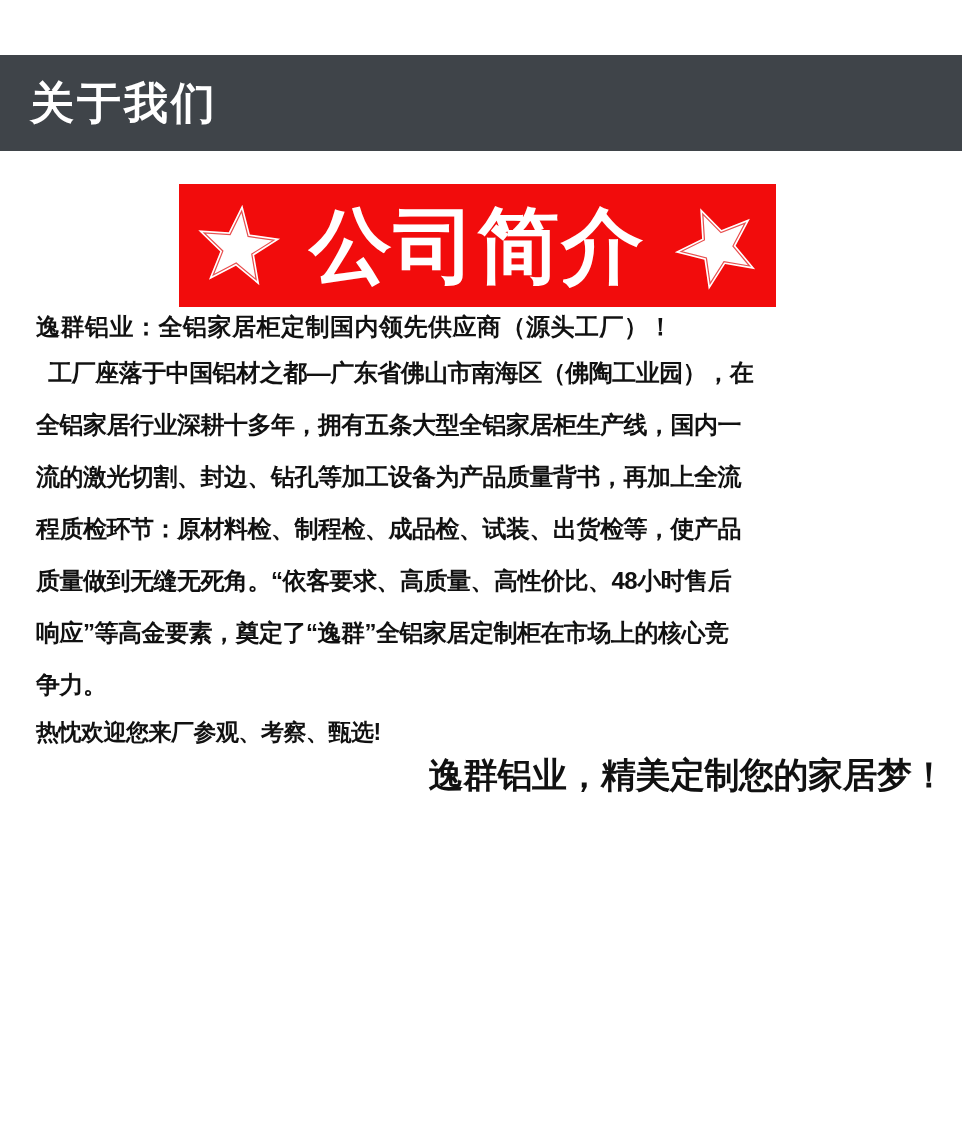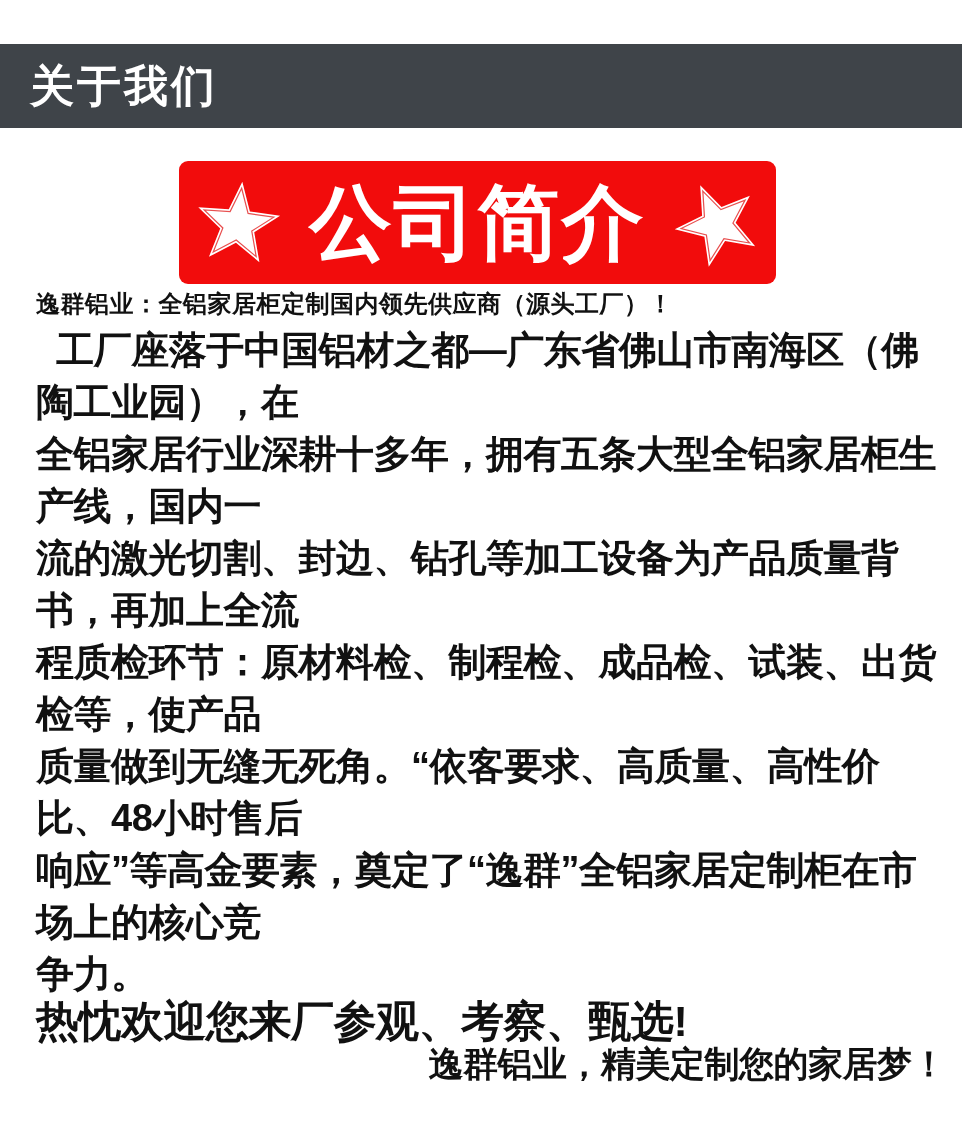--- a/index.html
+++ b/index.html
@@ -8,22 +8,22 @@
     width: 962px;
     height: 1140px;
     background: #ffffff;
     font-family: "Liberation Sans", "DejaVu Sans", sans-serif;
     font-weight: bold;
     color: #111111;
     overflow: hidden;
   }
 
   .topbar {
-    margin-top: 44px;
-    height: 84px;
+    margin-top: 55px;
+    height: 96px;
     width: 100%;
     background: var(--bar-bg, #3f4449);
     display: flex;
     align-items: center;
     padding-left: 30px;
   }
   .topbar .section-title {
     margin: 0;
     color: #ffffff;
     font-size: 44px;
@@ -33,21 +33,20 @@
 
   .banner {
     margin: 33px 0 0 179px;
     width: 597px;
     height: 123px;
     background: var(--accent-red, #f20c0c);
     display: flex;
     align-items: center;
     justify-content: space-between;
     padding: 0 14px;
-    border-radius: 9px;
   }
   .banner .banner-title {
     margin: 0;
     color: #ffffff;
     font-size: 82px;
     line-height: 1;
     font-weight: bold;
     letter-spacing: 2px;
     white-space: nowrap;
   }
@@ -71,37 +70,37 @@
   .products-line {
     margin-top: 13px;
     font-size: 31px;
     line-height: 50px;
     letter-spacing: -0.5px;
     white-space: pre-wrap;
   }
 
   .description-paragraph {
     margin-top: 47px;
-    font-size: 38px;
+    font-size: 24px;
     line-height: 52px;
     letter-spacing: -0.5px;
     white-space: pre-wrap;
   }
 
   .promo-line {
     margin: 4px 0 0 -6px;
     font-size: 33px;
     line-height: 42px;
     letter-spacing: -1px;
     white-space: nowrap;
   }
 
   .welcome-line {
     margin-top: 6px;
-    font-size: 43px;
+    font-size: 23px;
     line-height: 42px;
     letter-spacing: -0.5px;
     white-space: nowrap;
   }
 
   .slogan-line {
     margin: 70px 26px 0 0;
     font-size: 35px;
     line-height: 44px;
     text-align: right;

